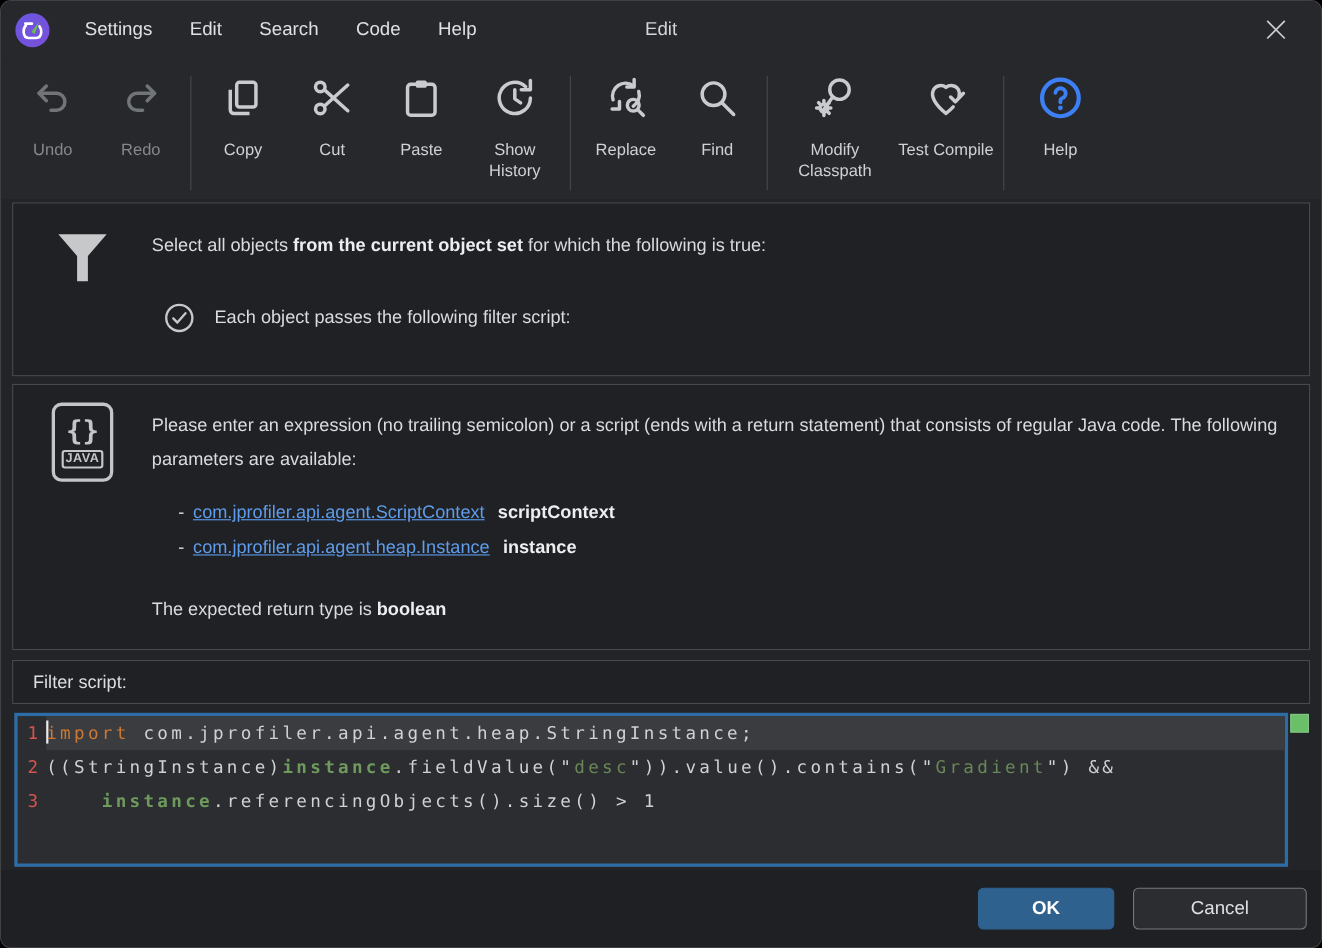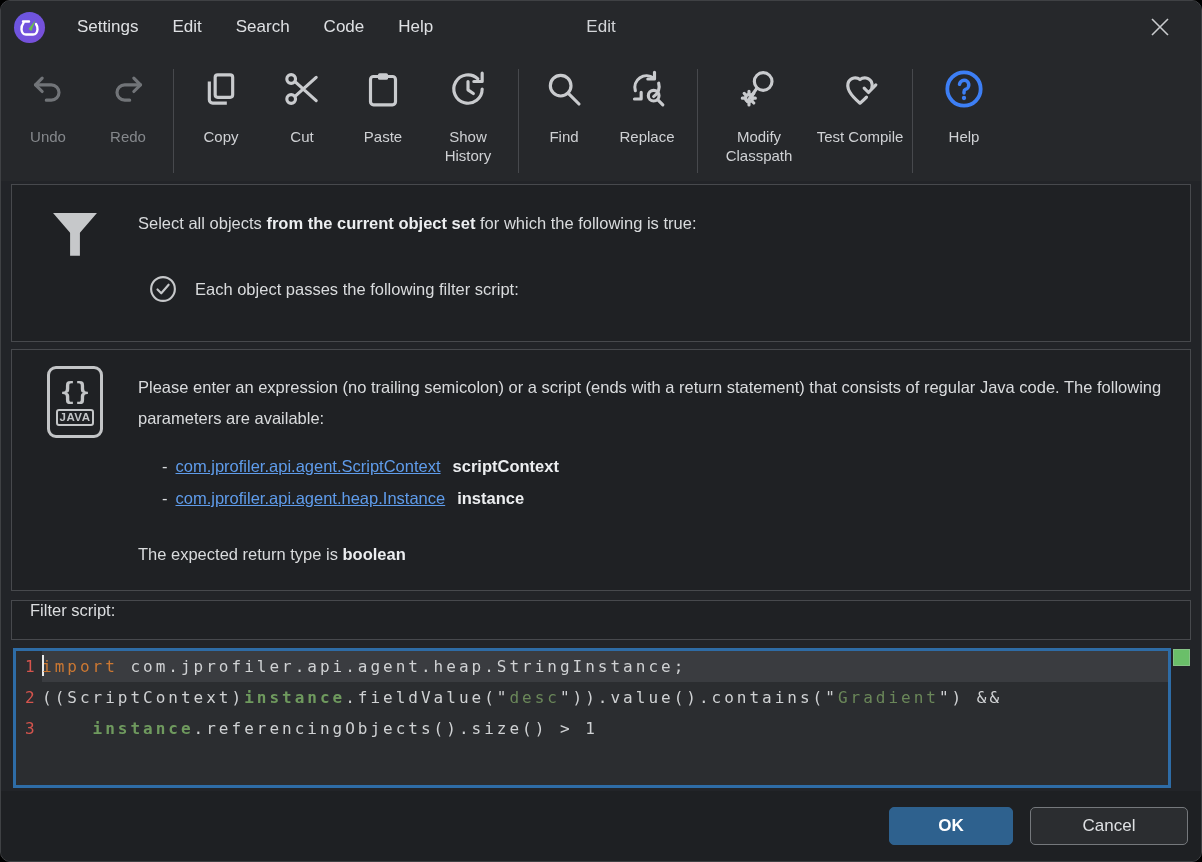--- a/index.html
+++ b/index.html
@@ -35,21 +35,21 @@
   .sel-line2 .t{color:#d9dbdd;}
   b{color:#eceef0;}
   .panel-help{margin-top:7px;height:242px;display:flex;}
   .help-body{padding-top:22px;font-size:16.5px;color:#d9dbdd;}
   .help-intro{max-width:1035px;line-height:31px;}
   .param-list{margin:16px 0 0 24px;line-height:32px;}
   .param-item a{color:#5f9ceb;text-decoration:underline;}
   .param-item .pname{font-weight:bold;color:#eceef0;margin-left:12px;}
   .param-item .dash{margin-right:8px;}
   .return-line{margin-top:31px;}
-  .label-panel{margin-top:9px;height:40px;display:flex;padding-left:18px;font-size:16.5px;color:#dcdee0;}
+  .label-panel{margin-top:9px;height:40px;display:flex;align-items:center;padding-left:18px;font-size:16.5px;color:#dcdee0;}
   
   .editor-row{position:relative;margin:8px 12px 0 12px;}
   .editor{width:1158px;height:140px;background:#2b2d30;border:3px solid #2e6ca6;
     font-family:"DejaVu Sans Mono",monospace;font-size:16px;letter-spacing:3px;overflow:hidden;}
   .code-line{display:flex;height:31px;line-height:31px;}
   .gutter{flex:0 0 26px;padding-left:9px;color:#d5544d;}
   .code-text{flex:1;white-space:pre;color:#cfd1d3;}
   .code-line.current .code-text{background:#3a3c40;}
   .tok-keyword{color:#cc7832;}
   .tok-string{color:#6a8759;}
@@ -153,41 +153,41 @@
       <span class="tb-ico">
         <svg width="40" height="40" viewBox="0 0 24 24" fill="none" stroke="currentColor" stroke-width="1.9" stroke-linecap="round" stroke-linejoin="round">
             <path d="M20.5 12 a8.5 8.5 0 1 1 -2.6-6.1"></path>
             <path d="M20.5 2.5 v5 h-5"></path>
             <path d="M12 7.5 v5 l3.2 2.2"></path>
           </svg>
       </span>
       <span class="tb-label">Show History</span>
     </div>
     <div class="tb-sep"></div>
-    <div class="tb-btn" style="width:78px">
-      <span class="tb-ico">
-        <svg width="40" height="40" viewBox="0 0 24 24" fill="none" stroke="currentColor" stroke-width="1.9" stroke-linecap="round">
-            <circle cx="10" cy="10" r="6.2"></circle>
-            <path d="M14.6 14.6 L21 21"></path>
-          </svg>
-      </span>
-      <span class="tb-label">Find</span>
-    </div>
     <div class="tb-btn" style="width:88px">
       <span class="tb-ico">
         <svg width="40" height="40" viewBox="0 0 24 24" fill="none" stroke="currentColor" stroke-width="1.9" stroke-linecap="round" stroke-linejoin="round">
             <path d="M5 13 a7 7 0 0 1 11-7.5"></path>
             <path d="M16.5 2 v4 h-4"></path>
             <path d="M19 8.5 a7 7 0 0 1 -3 8"></path>
             <path d="M4.5 18 h4 v-4"></path>
             <circle cx="16" cy="16" r="3.2"></circle>
             <path d="M18.4 18.4 L21.5 21.5"></path>
           </svg>
       </span>
       <span class="tb-label">Replace</span>
+    </div>
+    <div class="tb-btn" style="width:78px">
+      <span class="tb-ico">
+        <svg width="40" height="40" viewBox="0 0 24 24" fill="none" stroke="currentColor" stroke-width="1.9" stroke-linecap="round">
+            <circle cx="10" cy="10" r="6.2"></circle>
+            <path d="M14.6 14.6 L21 21"></path>
+          </svg>
+      </span>
+      <span class="tb-label">Find</span>
     </div>
     <div class="tb-sep"></div>
     <div class="tb-btn" style="width:110px">
       <span class="tb-ico">
         <svg width="40" height="40" viewBox="0 0 24 24" fill="none" stroke="currentColor" stroke-width="1.9" stroke-linecap="round">
             <circle cx="14.5" cy="7.5" r="5.3"></circle>
             <path d="M10.8 11.5 L5 19.5"></path>
             <circle cx="6" cy="17.5" r="2.1"></circle>
             <path d="M6 14.6 v-1.2 M6 20.4 v1.2 M3.2 17.5 h-1.2 M8.8 17.5 h1 M4 15.5 l-.9-.9 M8 19.5 l.9.9 M8 15.5 l.9-.9"></path>
           </svg>
@@ -263,21 +263,21 @@
 
   <div class="editor-row">
     <div class="editor">
       <div id="code-area">
           <div class="code-line current">
             <span class="gutter">1</span>
             <span class="code-text"><span class="caret"></span><span class="tok-keyword">import</span><span class="tok-plain"> com.jprofiler.api.agent.heap.StringInstance;</span></span>
           </div>
           <div class="code-line">
             <span class="gutter">2</span>
-            <span class="code-text"><span class="tok-plain">((ScriptContext)</span><span class="tok-param">instance</span><span class="tok-plain">.fieldValue("</span><span class="tok-string">desc</span><span class="tok-plain">")).value().contains("</span><span class="tok-string">Gradient</span><span class="tok-plain">") &amp;&amp;</span></span>
+            <span class="code-text"><span class="tok-plain">((StringInstance)</span><span class="tok-param">instance</span><span class="tok-plain">.fieldValue("</span><span class="tok-string">desc</span><span class="tok-plain">")).value().contains("</span><span class="tok-string">Gradient</span><span class="tok-plain">") &amp;&amp;</span></span>
           </div>
           <div class="code-line">
             <span class="gutter">3</span>
             <span class="code-text"><span class="tok-plain">    </span><span class="tok-param">instance</span><span class="tok-plain">.referencingObjects().size() &gt; 1</span></span>
           </div>
         </div>
     </div>
     <div class="status-square"></div>
   </div>
 

